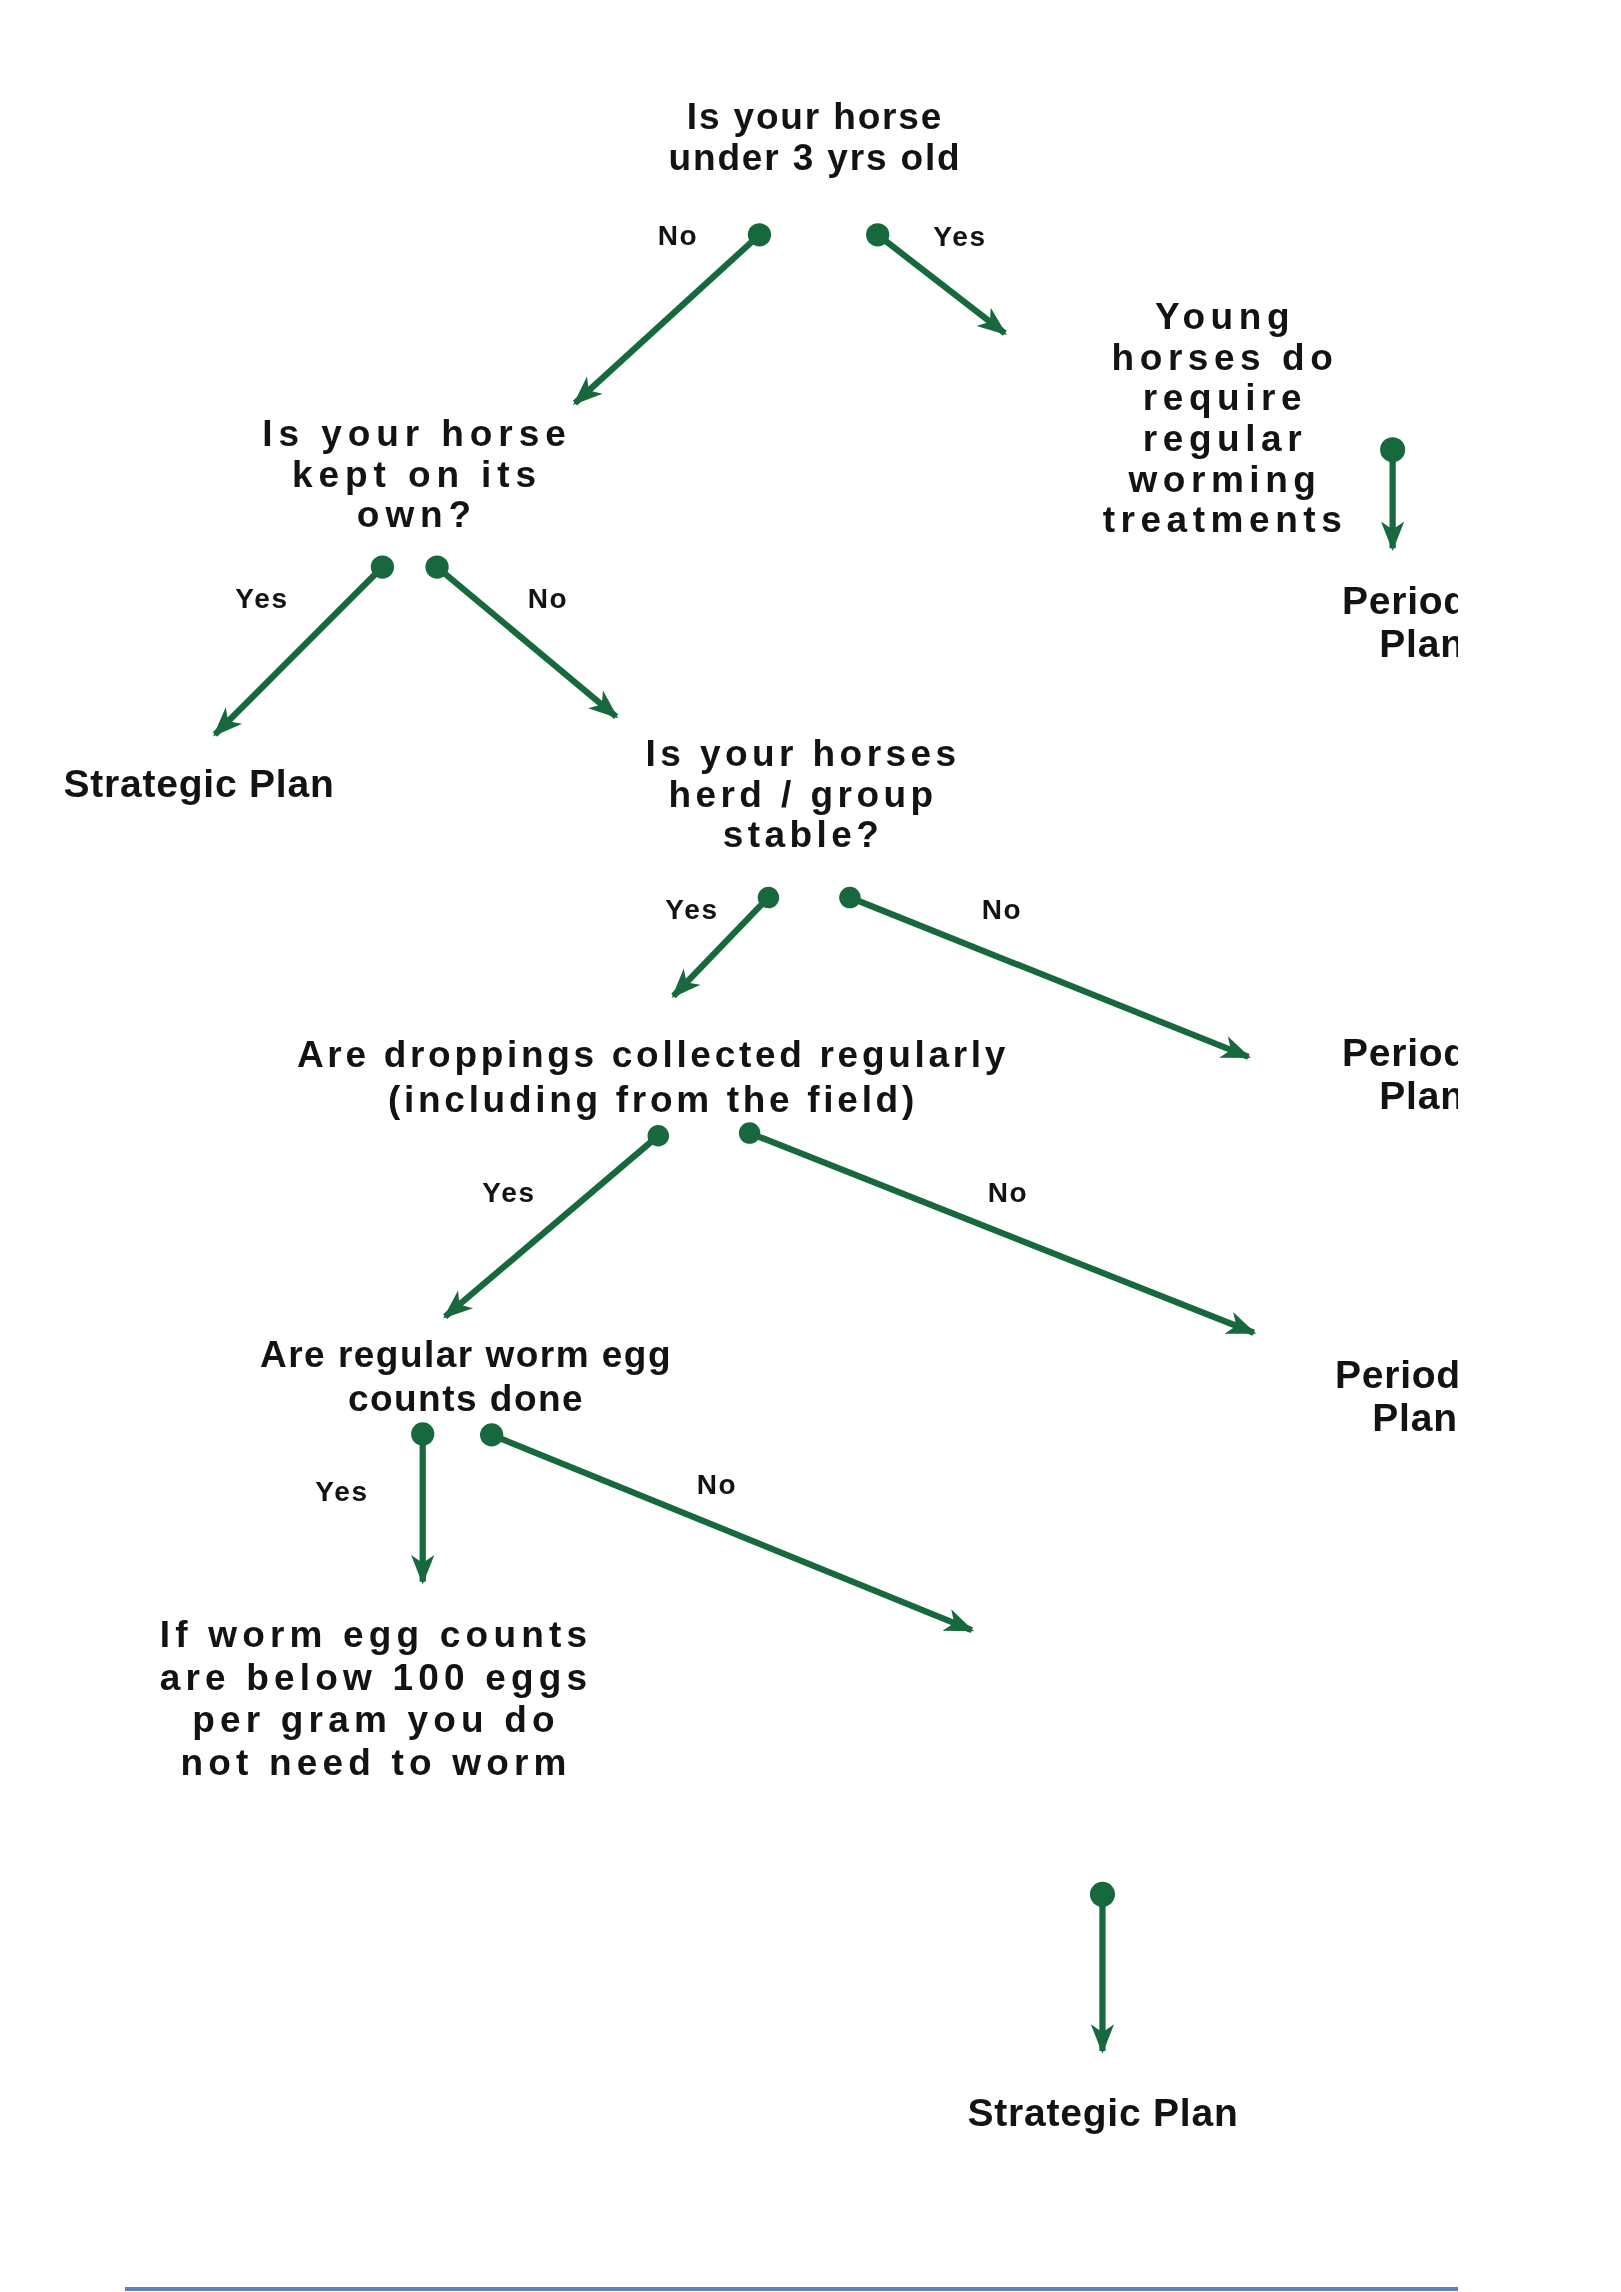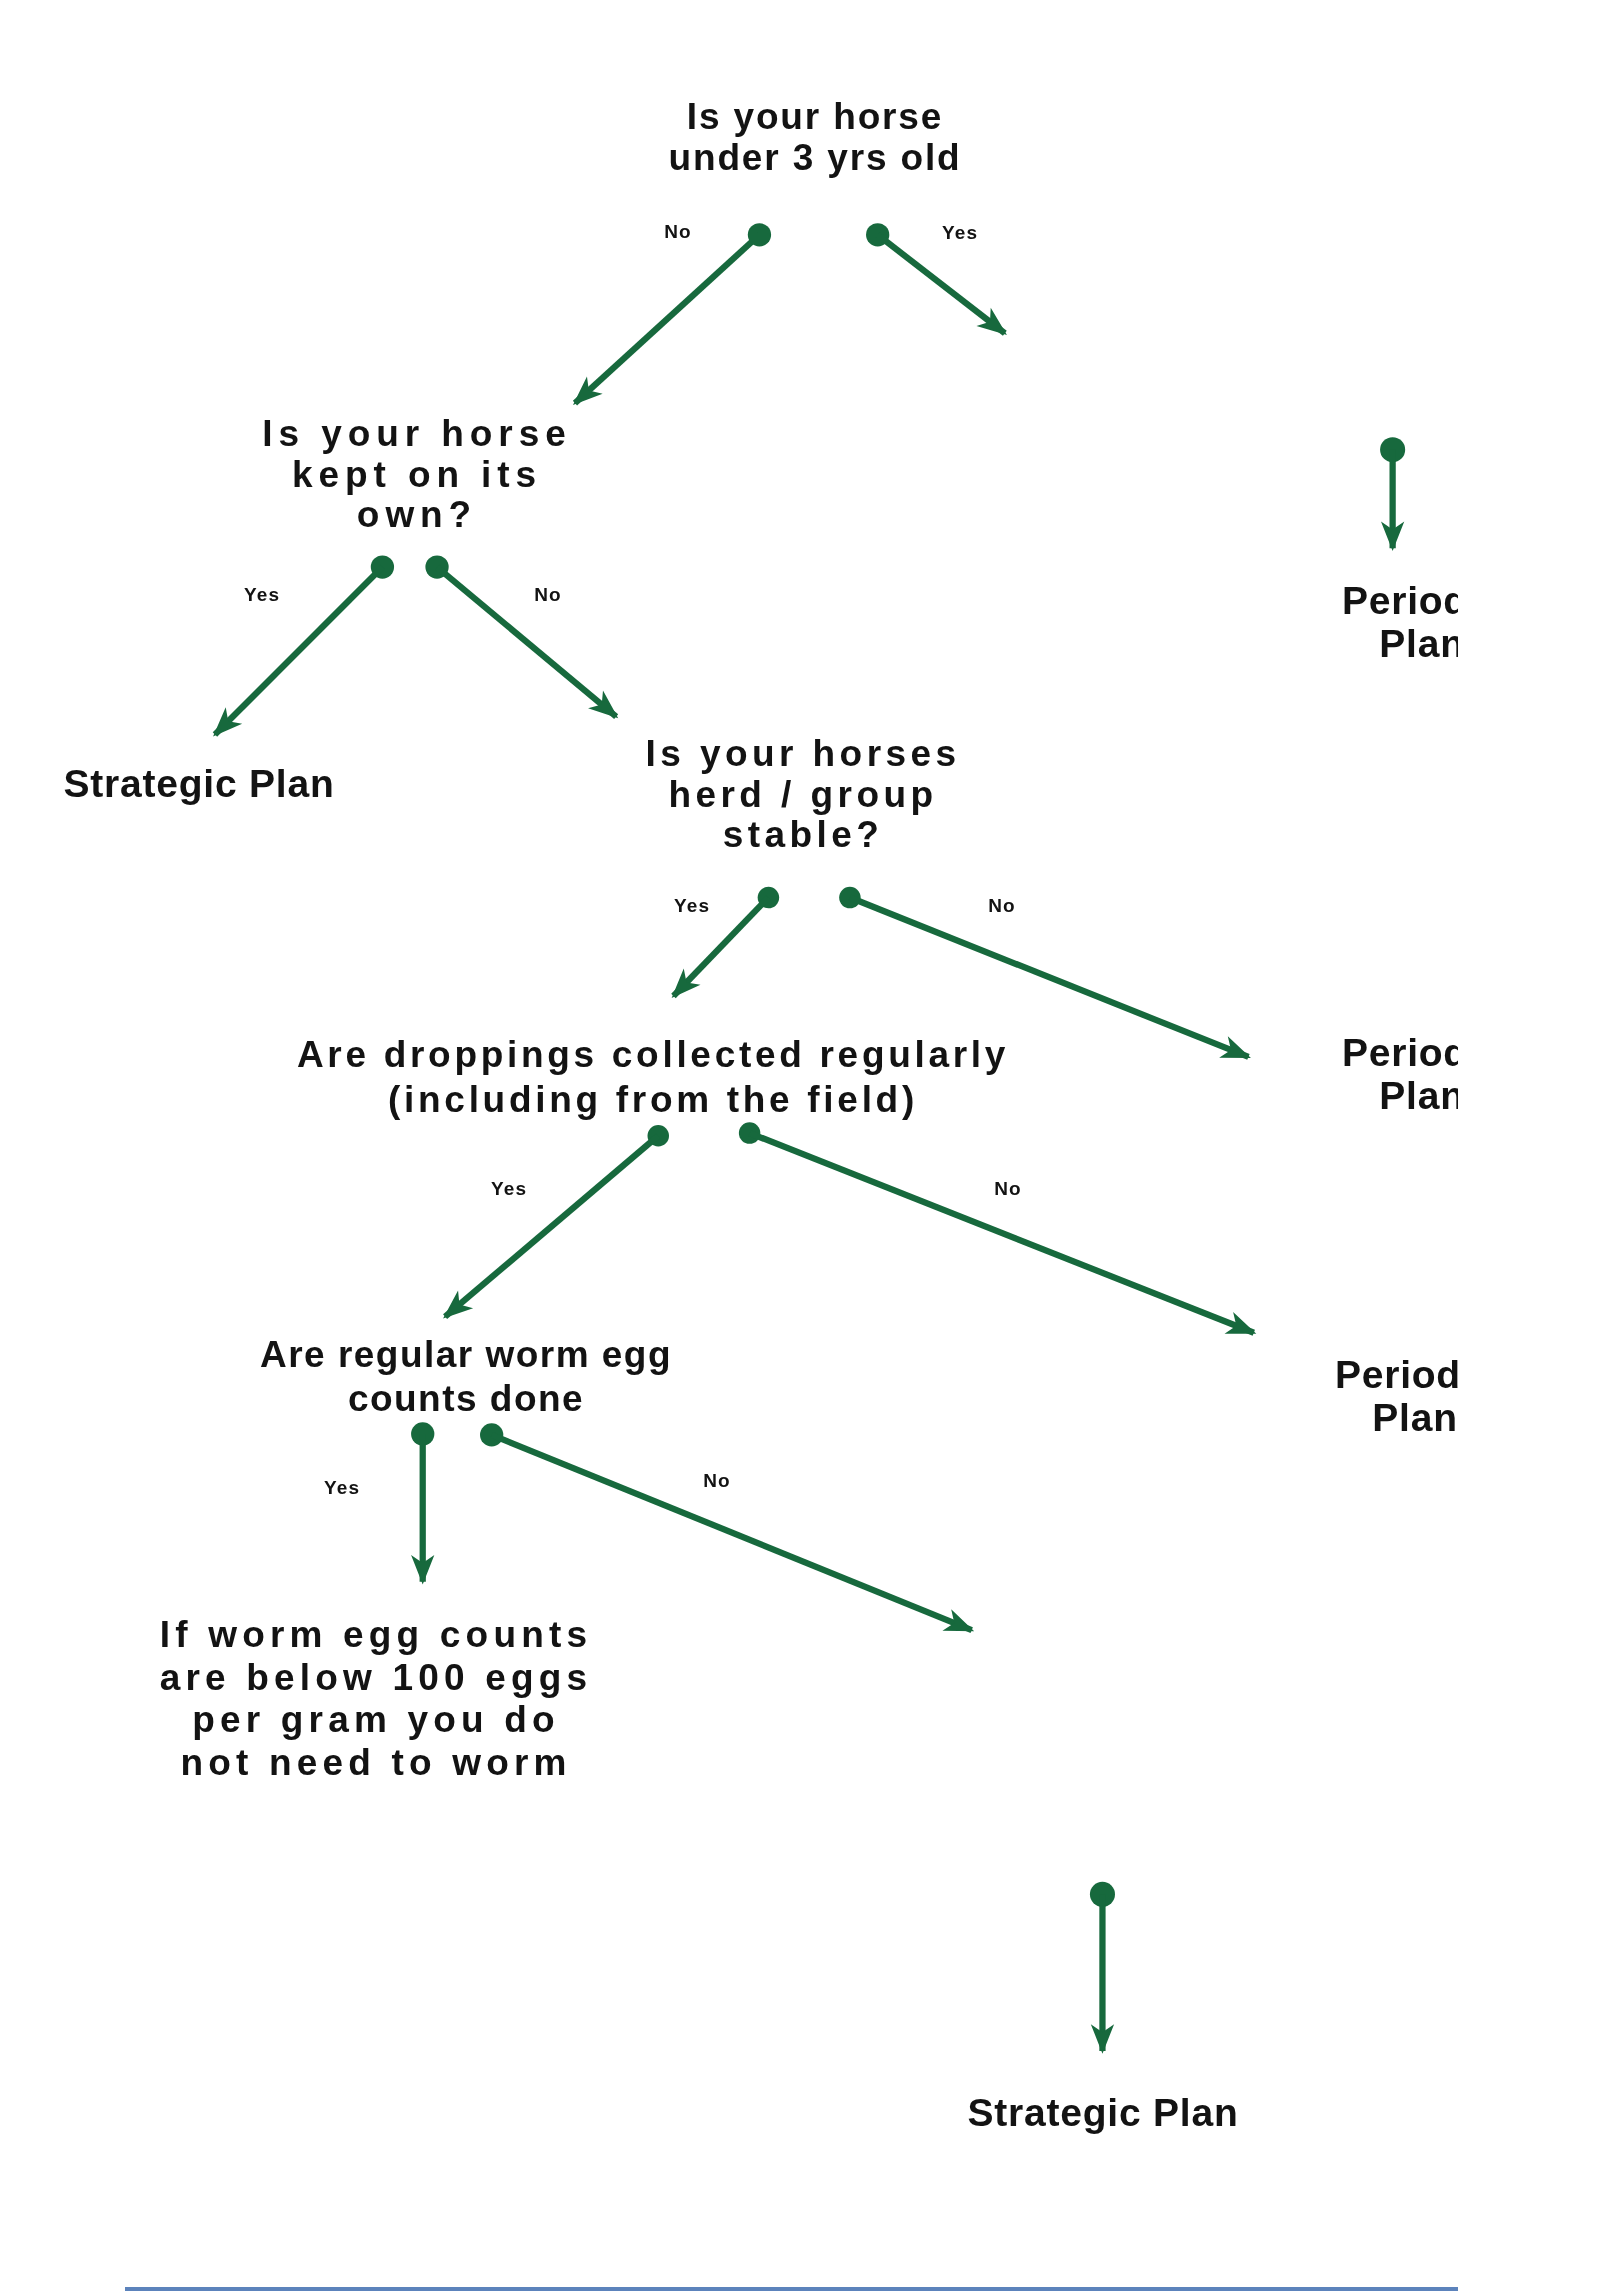--- a/index.html
+++ b/index.html
@@ -43,21 +43,21 @@
   .node {
     font-size: 37px;
     line-height: 1.1;
   }
   .plan {
     font-size: 39px;
     line-height: 1.1;
     letter-spacing: 0.02em;
   }
   .blabel {
-    font-size: 19px;
+    font-size: 28px;
     line-height: 1.0;
     letter-spacing: 0.06em;
   }
   .bottom-line {
     position: absolute;
     left: 125px;
     right: 0;
     bottom: 1.8px;
     height: 4.5px;
     background: var(--blueline, #3f6db0);
@@ -136,20 +136,23 @@
   <div class="node" style="left:653px; top:1032px; letter-spacing:0.10em; line-height:1.22;">Are droppings collected regularly
 (including from the field)</div>
 
   <div class="node" style="left:803px; top:734px; letter-spacing:0.12em;">Is your horses
 herd / group
 stable?</div>
 
   <div class="node" style="left:427px; top:1333px; letter-spacing:0.04em; line-height:1.2;margin-left:39px;">Are regular worm egg
 counts done</div>
 
+  <div class="node" style="left:1225px; top:297px; letter-spacing:0.15em;">Young horses do
+require regular
+worming treatments</div>
 
   <div class="plan" style="left:1422px; top:580px;">Periodic Plan</div>
 
   <div class="plan" style="left:199px; top:763px;">Strategic Plan</div>
 
   <div class="plan" style="left:1422px; top:1032px;">Periodic Plan</div>
 
   <div class="plan" style="left:1415px; top:1354px;">Periodic Plan</div>
 
   <div class="node" style="left:376px; top:1614px; letter-spacing:0.14em; line-height:1.15;">If worm egg counts

